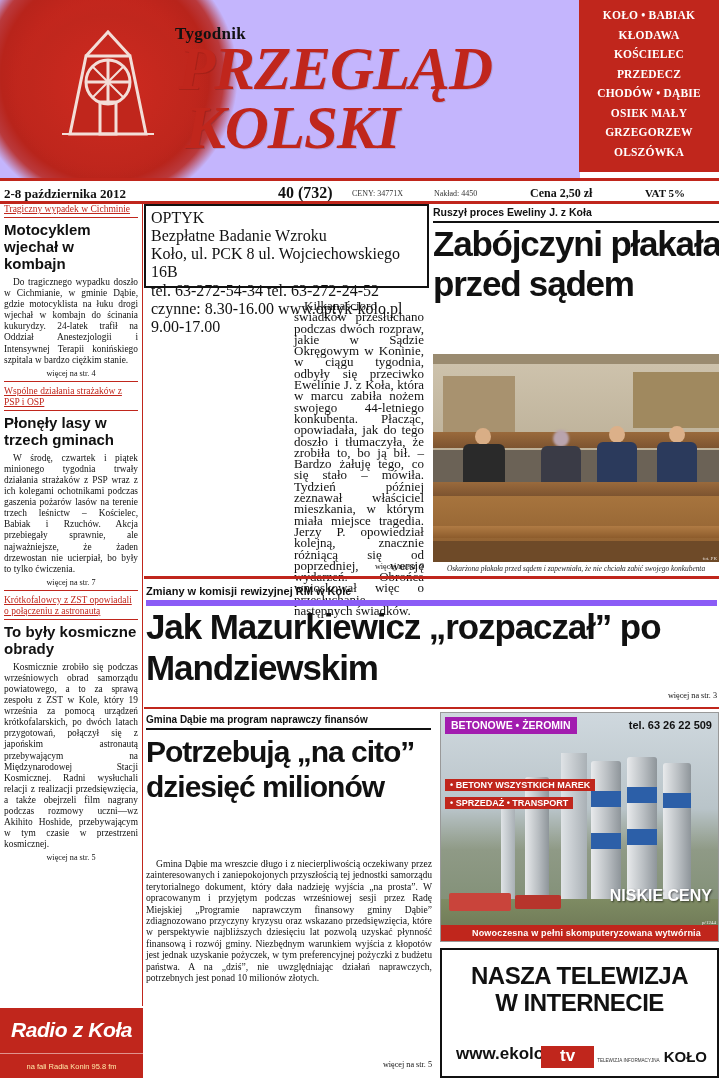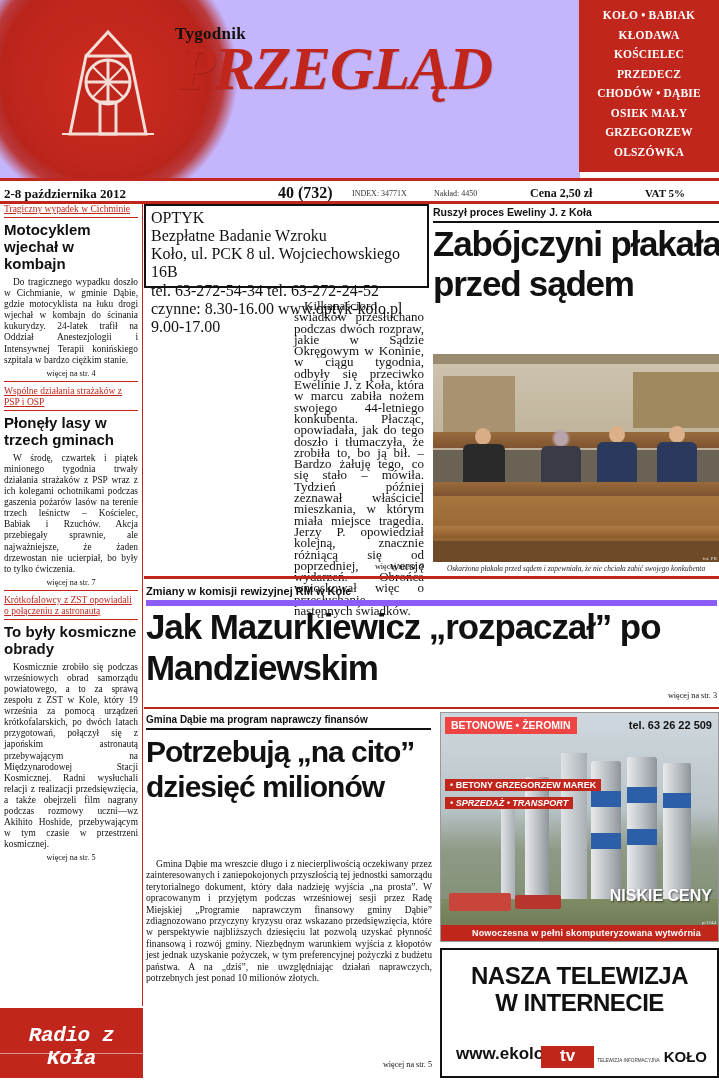--- a/index.html
+++ b/index.html
@@ -107,22 +107,22 @@
   }
   .more.nobord { border-bottom: none; }
 
   
   .radioad {
     position: absolute; left: 0; bottom: 0; width: 143px; height: 72px;
     background: #c0261c; color: #fff; overflow: hidden;
     border-top: 2px solid #fff;
   }
   .radioad .rtitle {
-    font-family: Liberation Mono, monospace; font-weight: bold; font-style: italic;
-    font-size: 21px; text-align: center; margin-top: 16px; letter-spacing: -.4px;
+    font-family: Liberation Sans, sans-serif; font-weight: bold; font-style: italic;
+    font-size: 21px; text-align: center; margin-top: 10px; letter-spacing: -.4px;
   }
   .radioad .rsub {
     font-family: "Liberation Sans", sans-serif; font-size: 7.5px; text-align: center;
     margin-top: 20px; color: #ffe9a8;
   }
   .radioad .rwave {
     position: absolute; left: 0; bottom: 24px; width: 143px; height: 1px; background: rgba(255,255,255,.5);
   }
 
   
@@ -196,21 +196,21 @@
     position: absolute; left: 296px; top: 508px; width: 279px; height: 230px;
     background: #7e8b7a; overflow: hidden; border: 1px solid #999;
   }
   .betonad .sky { position: absolute; inset: 0; background: linear-gradient(#cfd8de 0%, #b9c4c9 42%, #8f9a86 60%, #7a8a6e 100%); }
   .betonad .silo { position: absolute; background: linear-gradient(90deg,#e8eaec,#b9bec2 55%,#8e959a); border-radius: 3px 3px 0 0; }
   .betonad .stripe { position: absolute; background: #2c5fa8; }
   .betonad .tower { position: absolute; background: linear-gradient(90deg,#dfe3e6,#a9b0b5); }
   .betonad .ground { position: absolute; left:0; bottom:0; width:100%; height:42px; background: linear-gradient(#7e8b63,#6b7553); }
   .betonad .truck { position: absolute; background: #c9443b; border-radius: 2px; }
   .betonad .lbl1 {
-    position: absolute; left: 4px; top: 4px; background: #ef4444; color: #fff;
+    position: absolute; left: 4px; top: 4px; background: #a21caf; color: #fff;
     font-family: "Liberation Sans", sans-serif; font-weight: bold; font-size: 10.5px;
     padding: 2px 6px; line-height: 13px; text-align: left;
   }
   .betonad .tel {
     position: absolute; right: 6px; top: 6px; color: #111; background: rgba(255,255,255,.0);
     font-family: "Liberation Sans", sans-serif; font-weight: bold; font-size: 11px;
   }
   .betonad .bul {
     position: absolute; left: 4px; color: #fff; background: #c0261c;
     font-family: "Liberation Sans", sans-serif; font-weight: bold; font-size: 9px;
@@ -288,37 +288,38 @@
             <path d="M60 44 L60 88 M38 66 L82 66"></path>
             <path d="M44 50 L76 82 M76 50 L44 82" stroke-width="2"></path>
           </g>
           <g stroke="#f3ded8" stroke-width="2" fill="none">
             <path d="M14 118 L106 118"></path>
           </g>
         </svg>
       </div>
       <div class="mh-tygodnik">Tygodnik</div>
       <div class="mh-title1">PRZEGLĄD</div>
+      <div class="mh-title2">KOLSKI</div>
     </div>
     <div class="mh-right">
       <div class="tw">KOŁO • BABIAK</div>
       <div class="tw">KŁODAWA</div>
       <div class="tw">KOŚCIELEC</div>
       <div class="tw">PRZEDECZ</div>
       <div class="tw">CHODÓW • DĄBIE</div>
       <div class="tw">OSIEK MAŁY</div>
       <div class="tw">GRZEGORZEW</div>
       <div class="tw">OLSZÓWKA</div>
     </div>
   </div>
 
   <div class="datebar">
     <div class="date">2-8 października 2012</div>
     <div class="issue">40 (732)</div>
-    <div class="index">INDEX: 34771X</div>
+    <div class="index">CENY: 34771X</div>
     <div class="naklad">Nakład: 4450</div>
     <div class="price">Cena 2,50 zł</div>
     <div class="vat">VAT 5%</div>
   </div>
 
   <div class="body-area">
 
     <div class="colL">
 
       <div>
@@ -434,22 +435,22 @@
         <div class="stripe" style="left:186px;top:116px;width:30px;height:16px;"></div>
         <div class="silo" style="left:222px;top:50px;width:28px;height:144px;"></div>
         <div class="stripe" style="left:222px;top:80px;width:28px;height:15px;"></div>
         <div class="silo" style="left:84px;top:64px;width:24px;height:128px;"></div>
         <div class="tower" style="left:60px;top:96px;width:14px;height:96px;"></div>
         <div class="ground"></div>
         <div class="truck" style="left:8px;bottom:30px;width=0;width:62px;height:18px;"></div>
         <div class="truck" style="left:74px;bottom:32px;width:46px;height:14px;background:#b7352c;"></div>
         <div class="lbl1">BETONOWE • ŻEROMIN</div>
         <div class="tel">tel. 63 26 22 509</div>
-        <div class="bul" style="top:66px;">• BETONY GRZEGORZEW MAREK</div>
-        <div class="bul" style="top:84px;font-style:italic;">• SPRZEDAŻ      • TRANSPORT</div>
+        <div class="bul" style="top:66px;">• BETONY WSZYSTKICH MAREK</div>
+        <div class="bul" style="top:84px;">• SPRZEDAŻ      • TRANSPORT</div>
         <div class="cheap">NISKIE CENY</div>
         <div class="sig">p/1244</div>
         <div class="foot">Nowoczesna w pełni skomputeryzowana wytwórnia</div>
       </div>
 
       <div class="tvad">
         <div class="t1">NASZA TELEWIZJA</div>
         <div class="t2">W INTERNECIE</div>
         <div class="t3">www.ekolo.tv</div>
         <div class="tvlogo">

